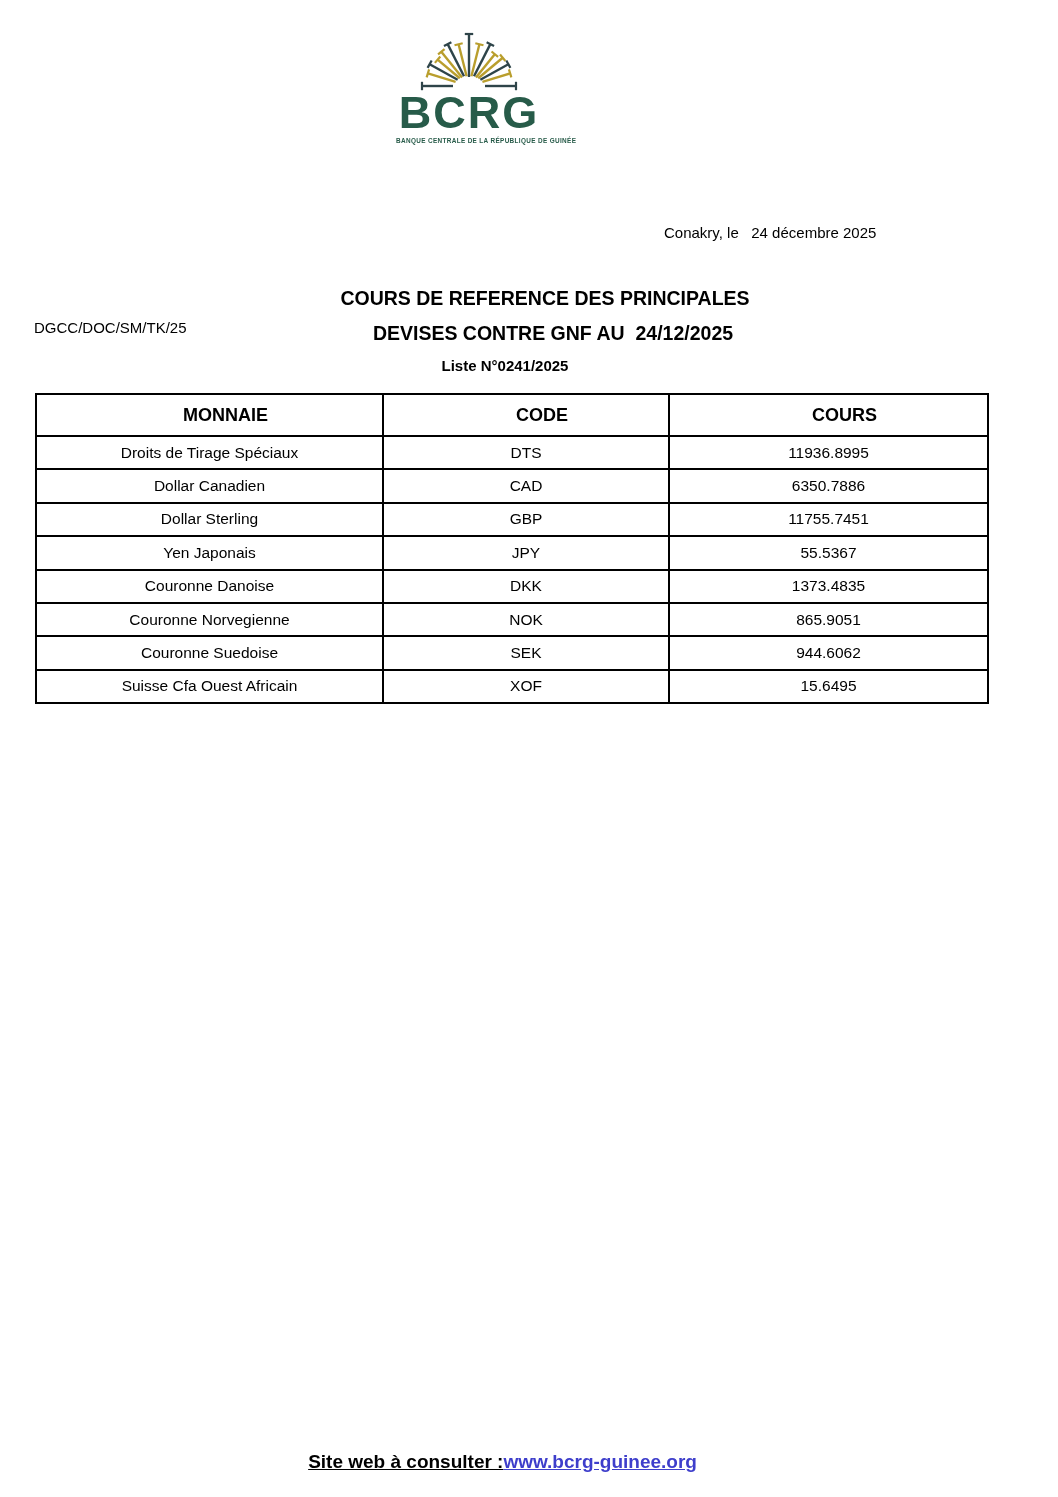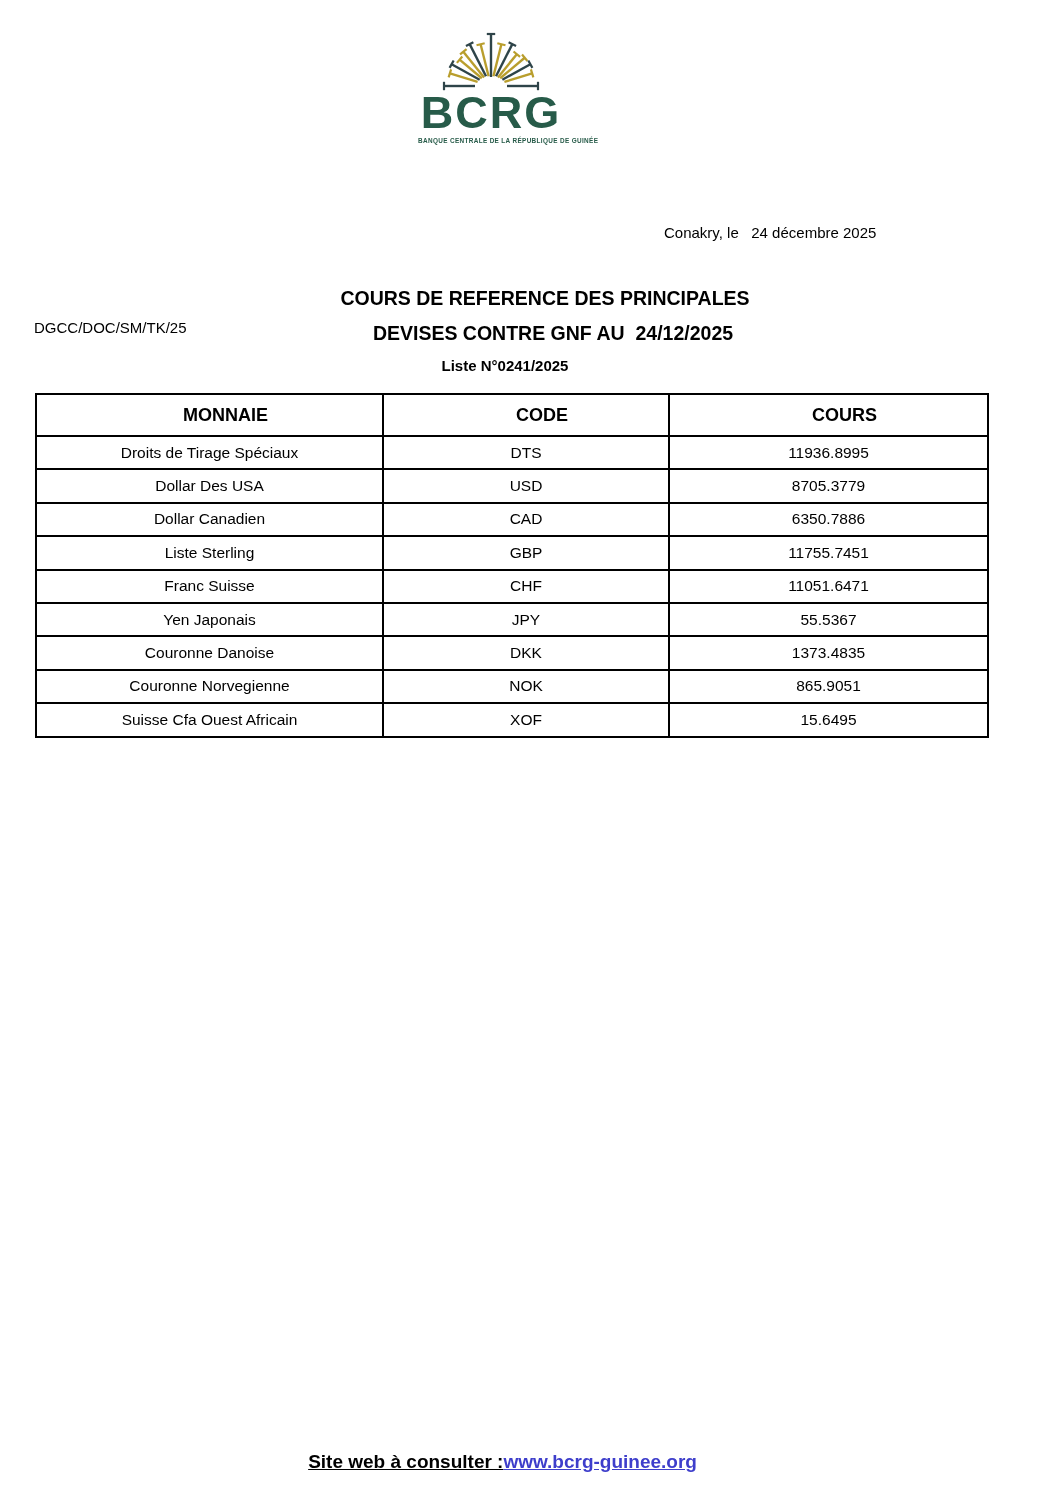--- a/index.html
+++ b/index.html
@@ -11,21 +11,21 @@
     font-family: "Liberation Sans", sans-serif;
     color: #000;
     overflow: hidden;
     margin: 0 auto;
   }
 
   
   .logo {
     position: absolute;
     top: 30px;
-    left: 418px;
+    left: 396px;
     width: 146px;
     text-align: center;
   }
   .logo svg { display: block; margin: 0 auto; overflow: visible; }
   .logo-acronym {
     margin-top: -2px;
     font-size: 45px;
     font-weight: bold;
     letter-spacing: 2px;
     line-height: 1.0;
@@ -174,55 +174,50 @@
         <th>COURS</th>
       </tr>
     </thead>
     <tbody>
       <tr>
         <td>Droits de Tirage Spéciaux</td>
         <td>DTS</td>
         <td>11936.8995</td>
       </tr>
       <tr>
-        <td>Dollar Des USA</td>
-        <td>USD</td>
-        <td>8705.3779</td>
-      </tr>
-      <tr>
         <td>Dollar Canadien</td>
         <td>CAD</td>
         <td>6350.7886</td>
       </tr>
       <tr>
-        <td>Liste Sterling</td>
+        <td>Dollar Sterling</td>
         <td>GBP</td>
         <td>11755.7451</td>
-      </tr>
-      <tr>
-        <td>Franc Suisse</td>
-        <td>CHF</td>
-        <td>11051.6471</td>
       </tr>
       <tr>
         <td>Yen Japonais</td>
         <td>JPY</td>
         <td>55.5367</td>
       </tr>
       <tr>
         <td>Couronne Danoise</td>
         <td>DKK</td>
         <td>1373.4835</td>
       </tr>
       <tr>
         <td>Couronne Norvegienne</td>
         <td>NOK</td>
         <td>865.9051</td>
       </tr>
       <tr>
+        <td>Couronne Suedoise</td>
+        <td>SEK</td>
+        <td>944.6062</td>
+      </tr>
+      <tr>
         <td>Suisse Cfa Ouest Africain</td>
         <td>XOF</td>
         <td>15.6495</td>
       </tr>
     </tbody>
   </table>
 
   <div class="footer-line">
     <span class="footer-label">Site web à consulter :</span><span class="footer-link">www.bcrg-guinee.org</span>
   </div>

